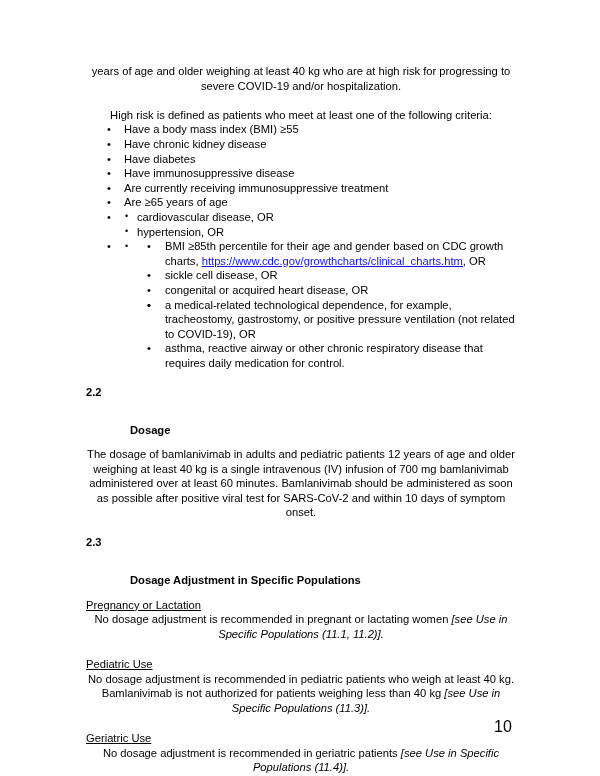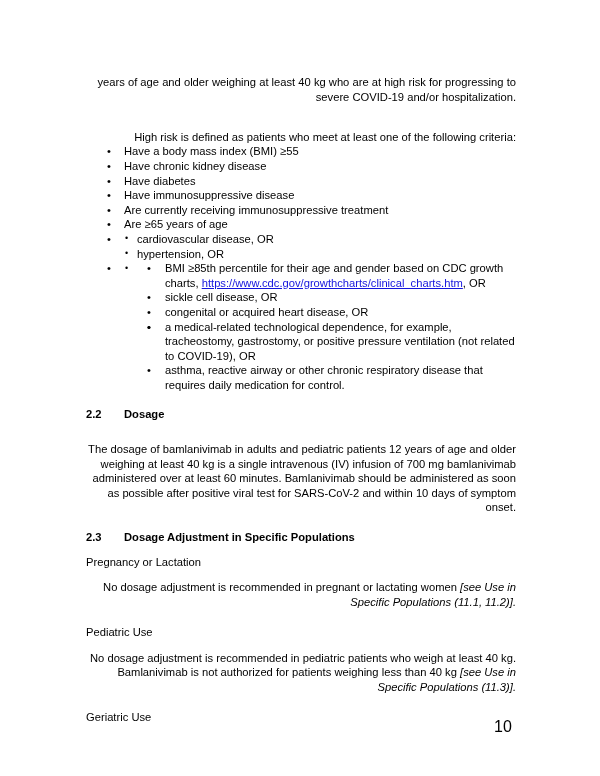--- a/index.html
+++ b/index.html
@@ -27,48 +27,50 @@
   }
 
   .content {
     position: absolute;
     left: 86px;
     top: 64px;
     width: 430px;
   }
 
   p.body-text {
-    margin: 11px 0 0 0;
-    font-size: 11.2px;
-    line-height: 14.6px;
-    text-align: right;
+    margin: 0 0 0 0;
+    font-size: 11.2px;
+    line-height: 14.6px;
+    text-align: center;
     color: #000;
   }
 
   .gap-para { height: 14.6px; }
   .gap-small { height: 9px; }
   .gap-section { height: 15px; }
 
   
   .heading {
     display: flex;
     font-size: 11.2px;
     font-weight: bold;
     line-height: 14.6px;
     margin: 0;
+    flex-direction: column;
   }
   .heading .num {
     width: 38px;
     flex: 0 0 38px;
   }
-  .heading .ttl { flex: 1 1 auto; }
+  .heading .ttl { flex: 1 1 auto; margin-left: 44px; }
 
   .subhead {
     font-size: 11.2px;
     line-height: 14.6px;
+    text-decoration: underline;
     margin: 0;
     display: inline-block;
   }
   .subhead-wrap { line-height: 14.6px; }
 
   
   ul.lvl1 {
     margin: 0;
     padding: 0;
     list-style: none;
@@ -269,17 +271,18 @@
     <div class="subhead-wrap">
       <span class="subhead">Pediatric Use</span>
     </div>
     <p class="body-text"><span>No dosage adjustment is recommended in pediatric patients who weigh at least 40 kg. Bamlanivimab is not authorized for patients weighing less than 40 kg </span><em class="ital">[see Use in Specific Populations (11.3)].</em></p>
 
     <div class="gap-para"></div>
 
     <div class="subhead-wrap">
       <span class="subhead">Geriatric Use</span>
     </div>
+    <p class="body-text"><span>No dosage adjustment is recommended in geriatric patients </span><em class="ital">[see Use in Specific Populations (11.4)].</em></p>
 
   </div>
 
   <div class="pn-inner">10</div>
 </div>
 
 </body></html>

